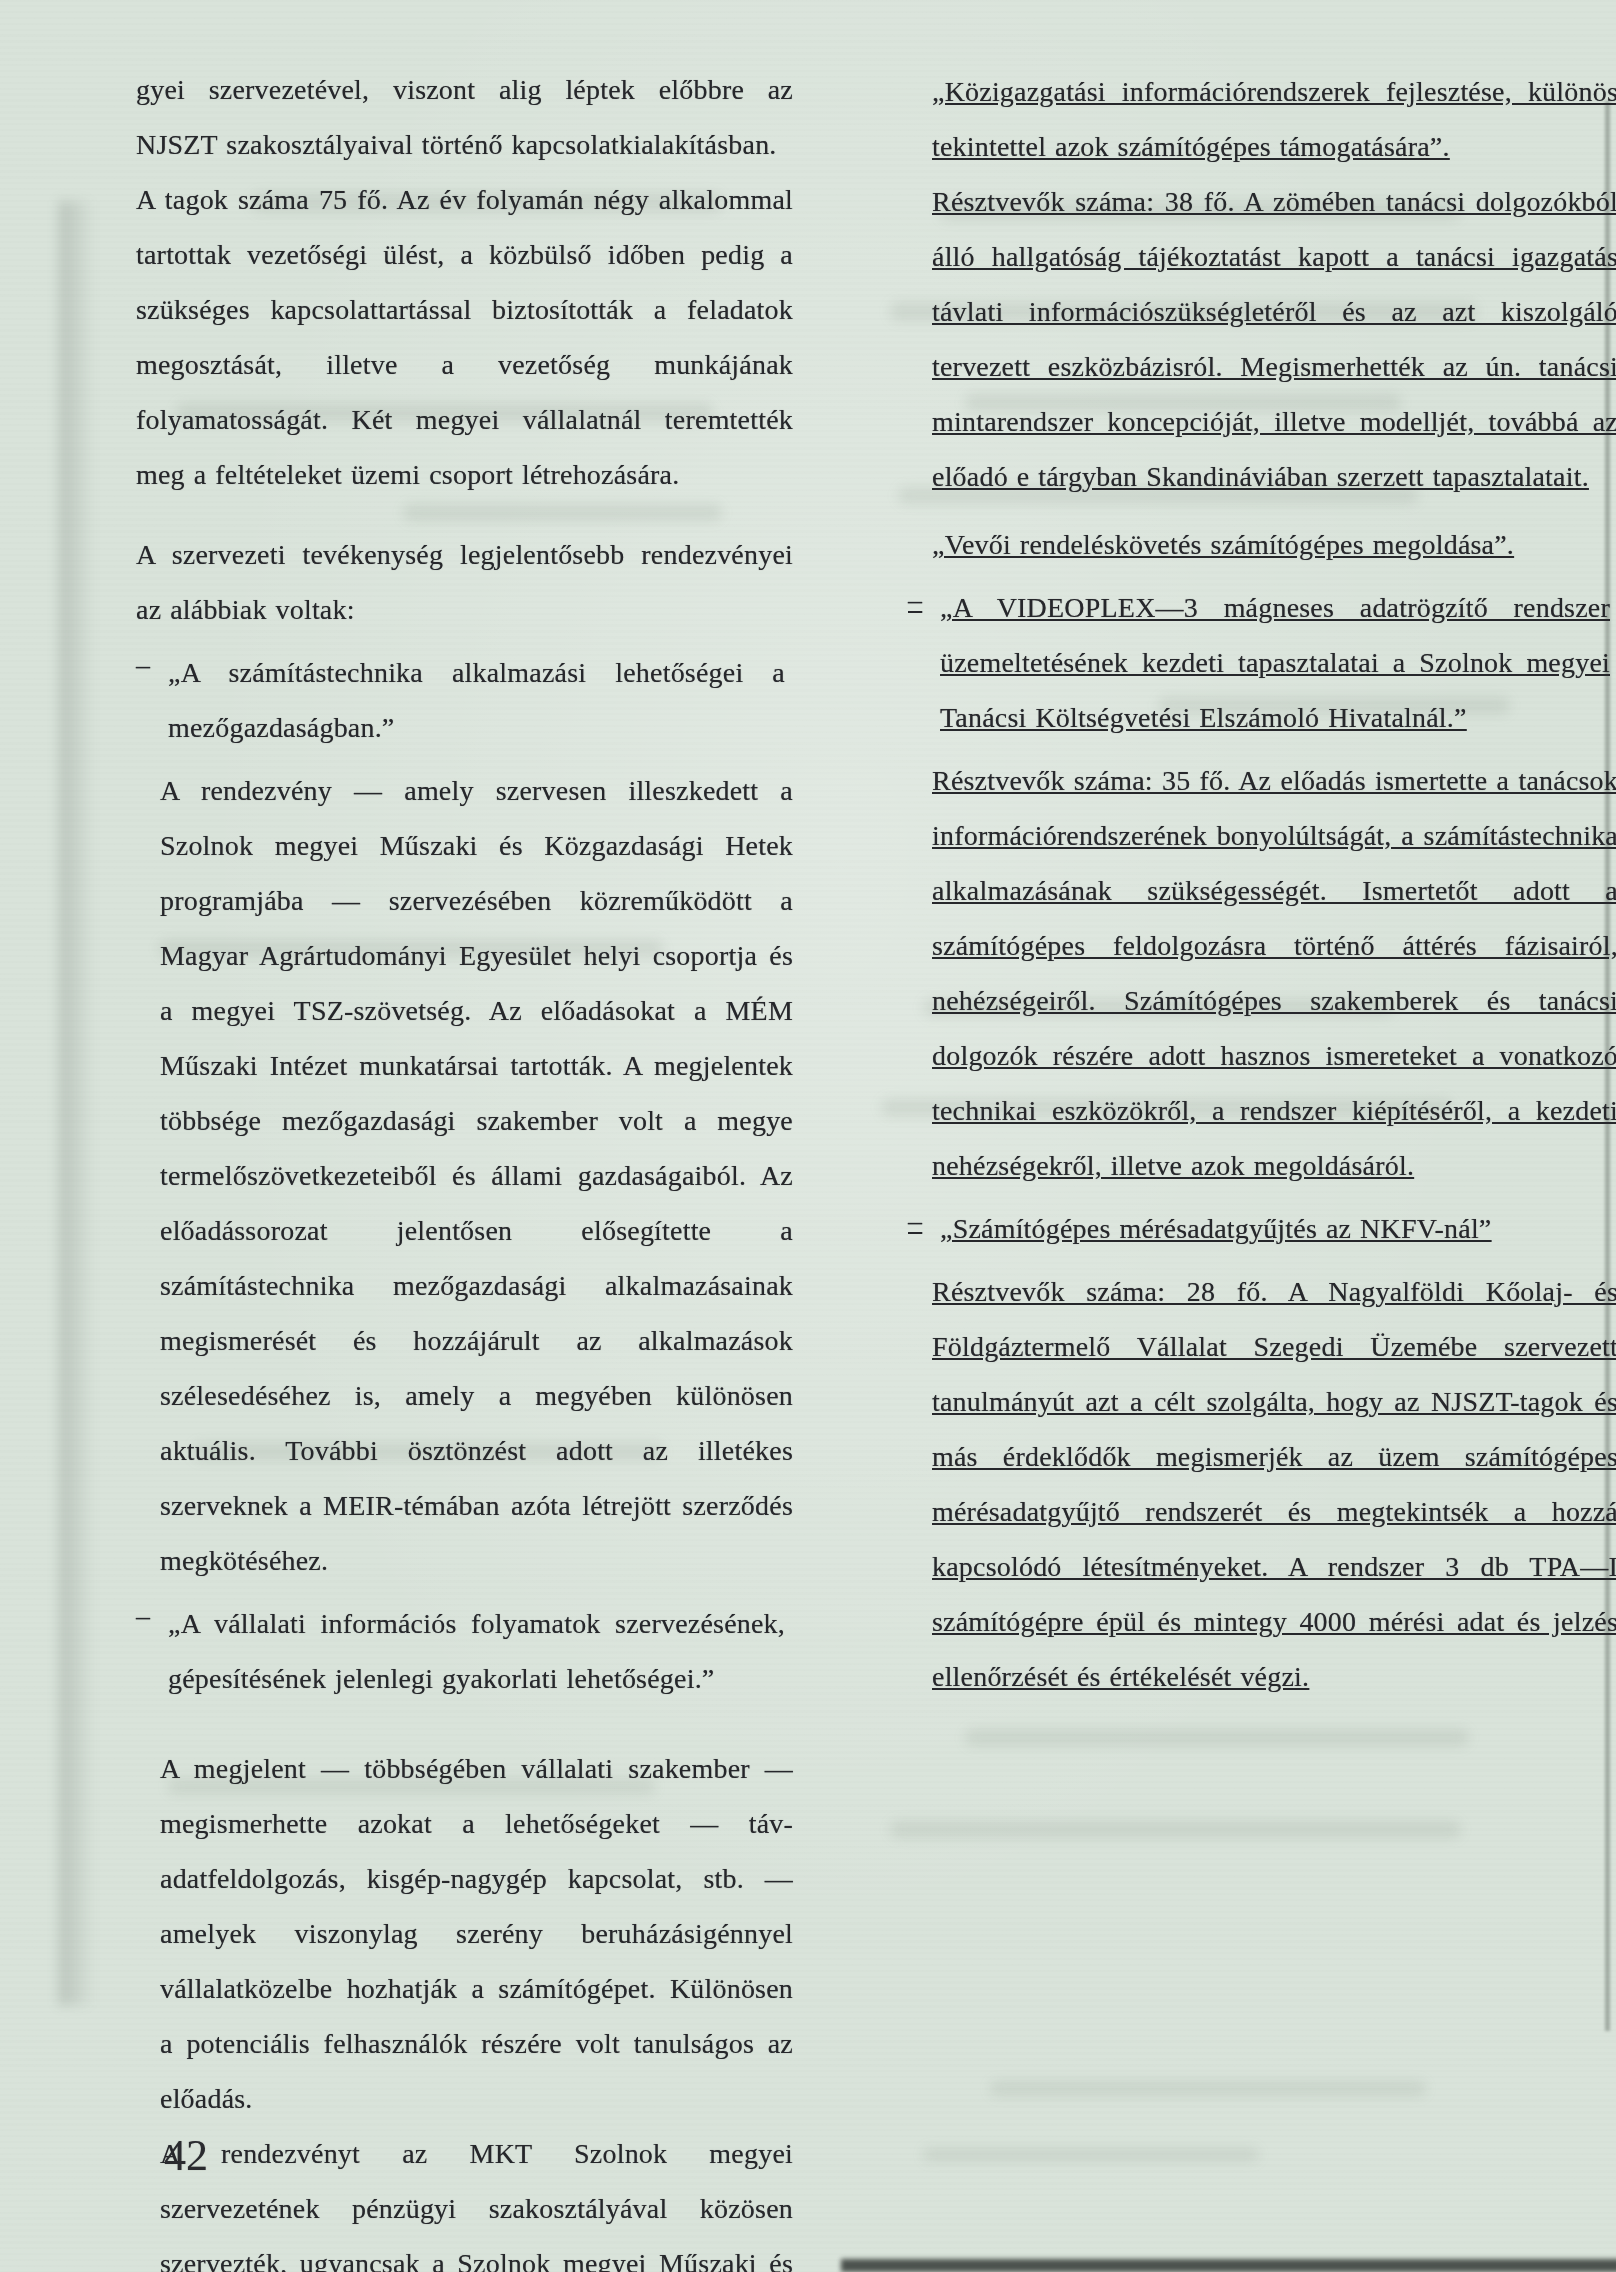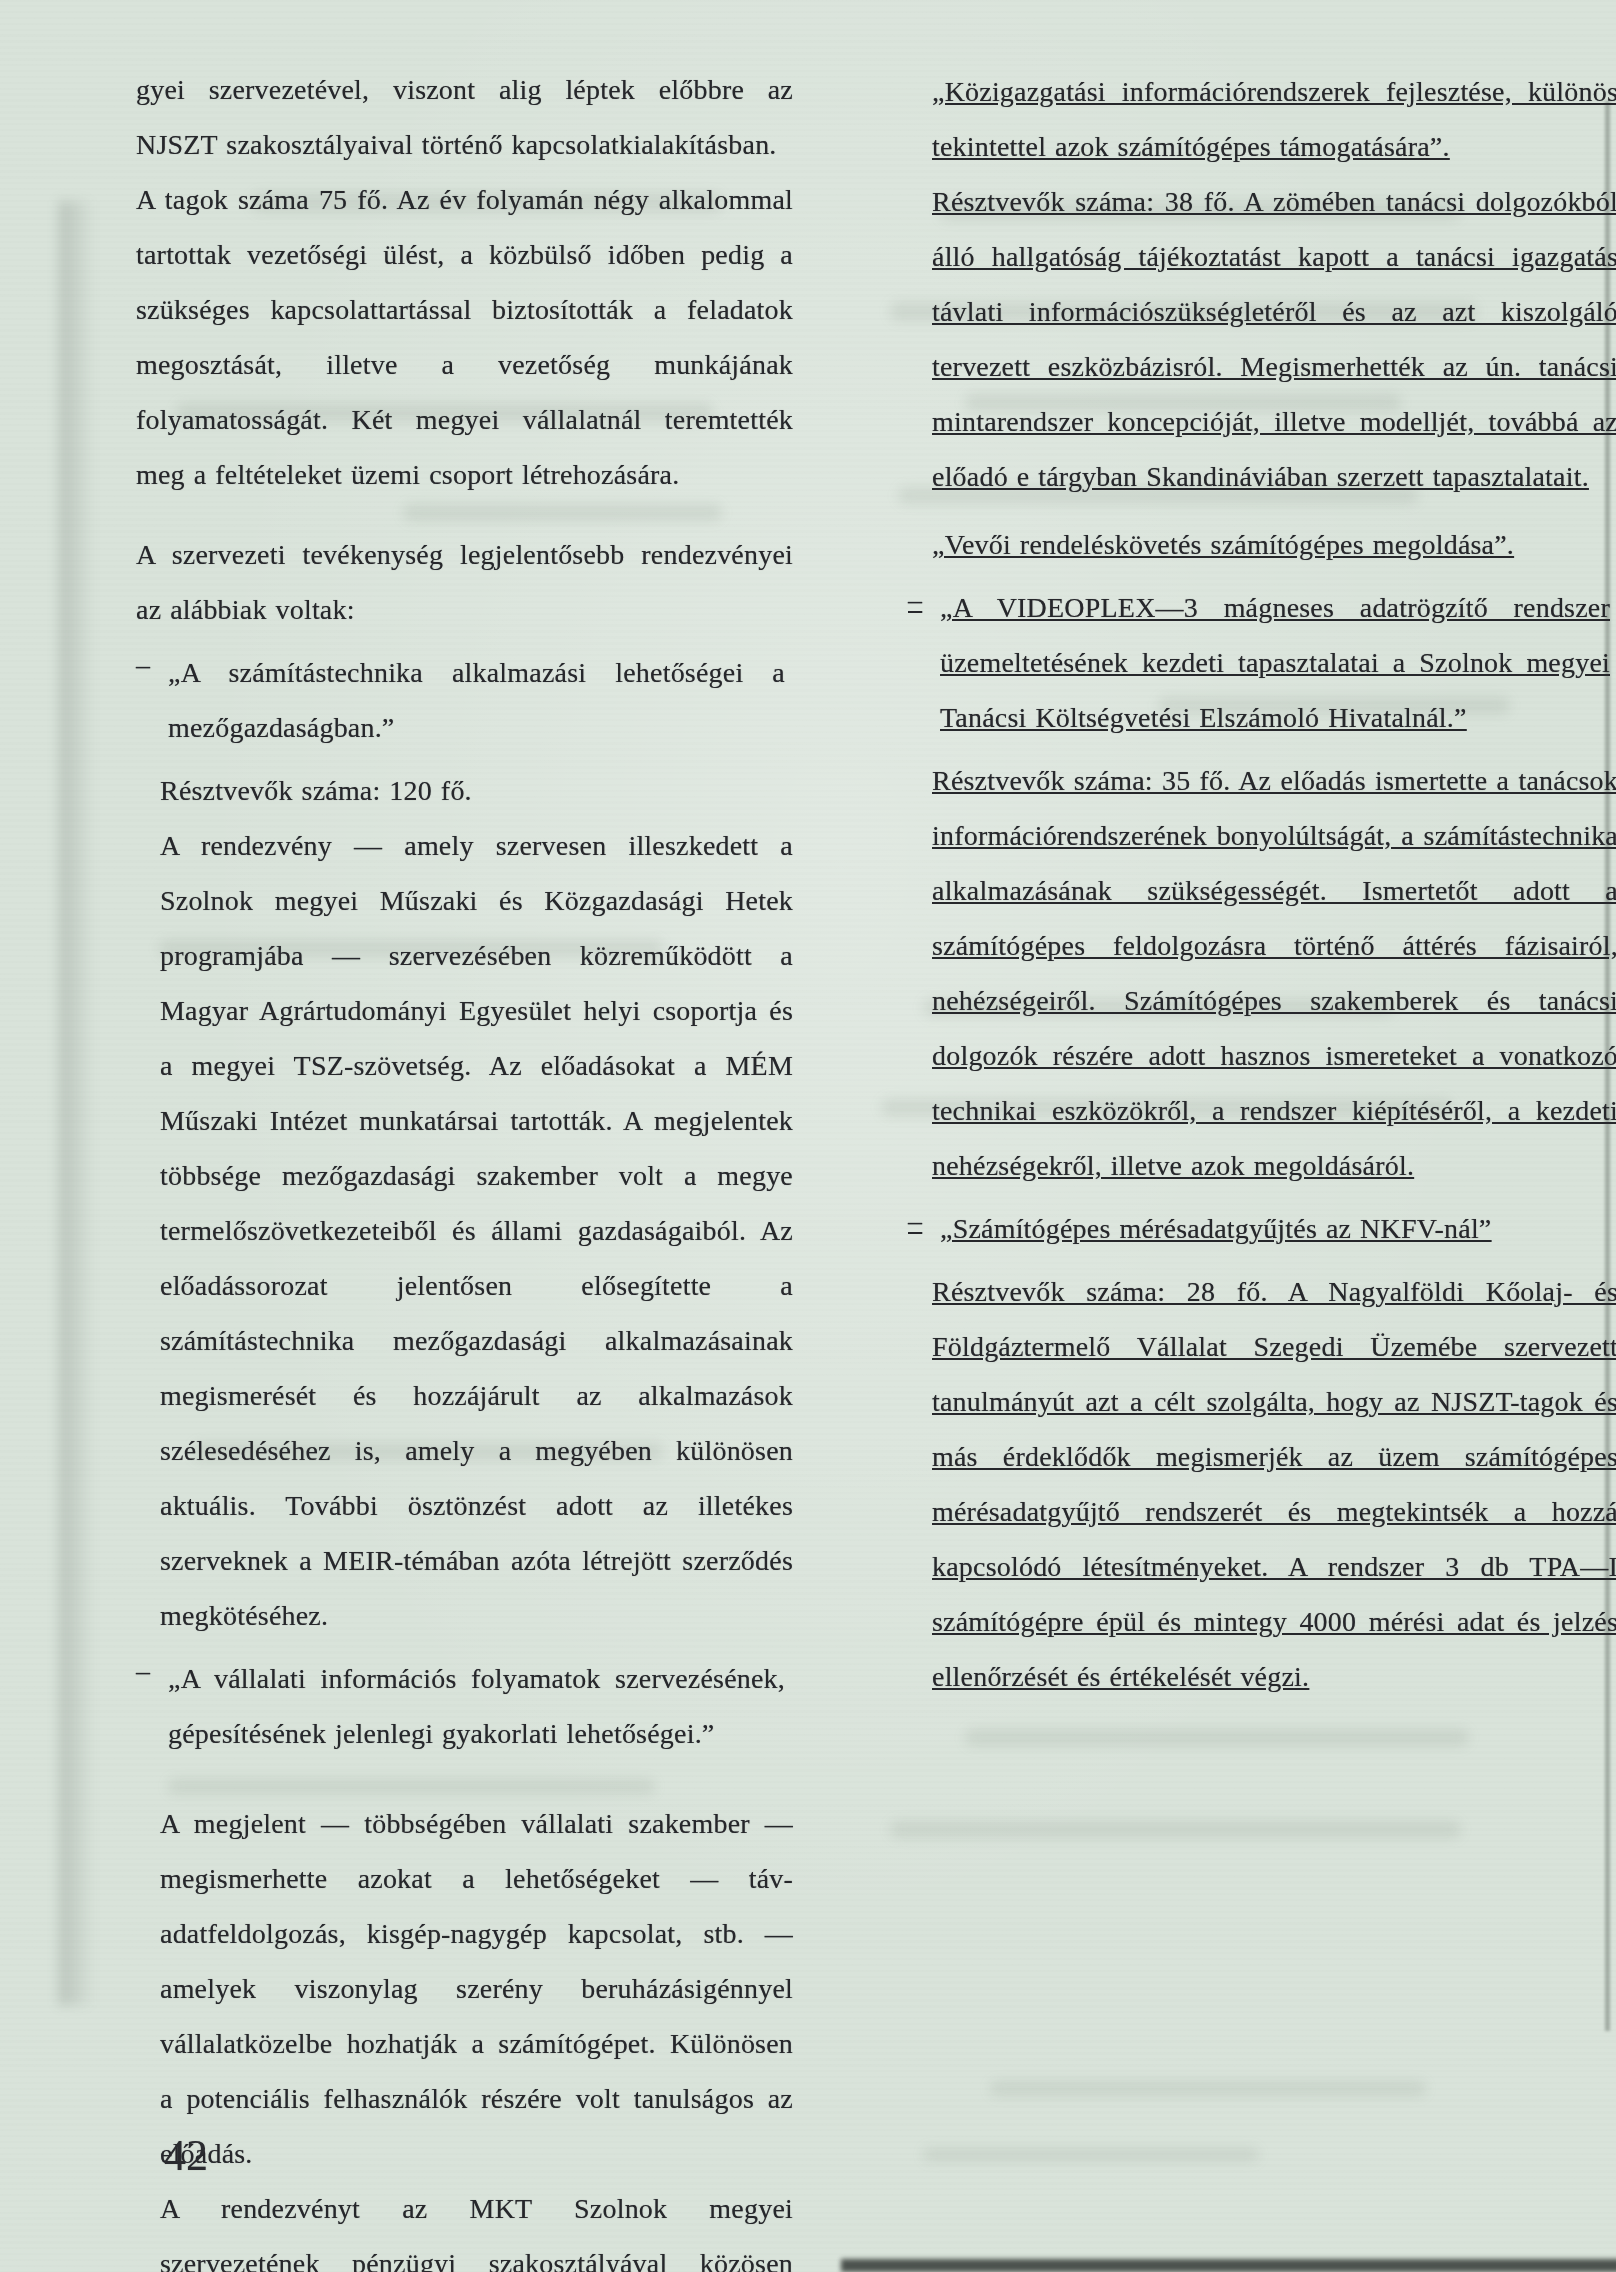--- a/index.html
+++ b/index.html
@@ -128,21 +128,20 @@
 
   <div class="column col-left" id="col-left">
       <p class="para">gyei szervezetével, viszont alig léptek előbbre az NJSZT szakosztályaival történő kapcsolatkialakításban.</p>
       <p class="para">A tagok száma 75 fő. Az év folyamán négy alkalommal tartottak vezetőségi ülést, a közbülső időben pedig a szükséges kapcsolattartással biztosították a feladatok megosztását, illetve a vezetőség munkájának folyamatosságát. Két megyei vállalatnál teremtették meg a feltételeket üzemi csoport létrehozására.</p>
       <div class="spacer-md"></div>
       <p class="para">A szervezeti tevékenység legjelentősebb rendezvényei az alábbiak voltak:</p>
       <div class="li">
         <span class="dash">–</span>
         <p class="li-text">„A számítástechnika alkalmazási lehetőségei a mezőgazdaságban.”</p>
       </div>
-      <p class="para indented">Résztvevők száma: 120 fő.</p>
       <p class="para indented">A rendezvény — amely szervesen illeszkedett a Szolnok megyei Műszaki és Közgazdasági Hetek programjába — szervezésében közreműködött a Magyar Agrártudományi Egyesület helyi csoportja és a megyei TSZ-szövetség. Az előadásokat a MÉM Műszaki Intézet munkatársai tartották. A megjelentek többsége mezőgazdasági szakember volt a megye termelőszövetkezeteiből és állami gazdaságaiból. Az előadássorozat jelentősen elősegítette a számítástechnika mezőgazdasági alkalmazásainak megismerését és hozzájárult az alkalmazások szélesedéséhez is, amely a megyében különösen aktuális. További ösztönzést adott az illetékes szerveknek a MEIR-témában azóta létrejött szerződés megkötéséhez.</p>
       <div class="li">
         <span class="dash">–</span>
         <p class="li-text">„A vállalati információs folyamatok szervezésének, gépesítésének jelenlegi gyakorlati lehetőségei.”</p>
       </div>
       <div class="spacer-sm"></div>
       <div class="spacer-sm"></div>
       <p class="para indented">A megjelent — többségében vállalati szakember — megismerhette azokat a lehetőségeket — táv-adatfeldolgozás, kisgép-nagygép kapcsolat, stb. — amelyek viszonylag szerény beruházásigénnyel vállalatközelbe hozhatják a számítógépet. Különösen a potenciális felhasználók részére volt tanulságos az előadás.</p>
       <p class="para indented">A rendezvényt az MKT Szolnok megyei szervezetének pénzügyi szakosztályával közösen szervezték, ugyancsak a Szolnok megyei Műszaki és Közgazdasági Hetek programjába illeszkedően.</p>
     </div>

